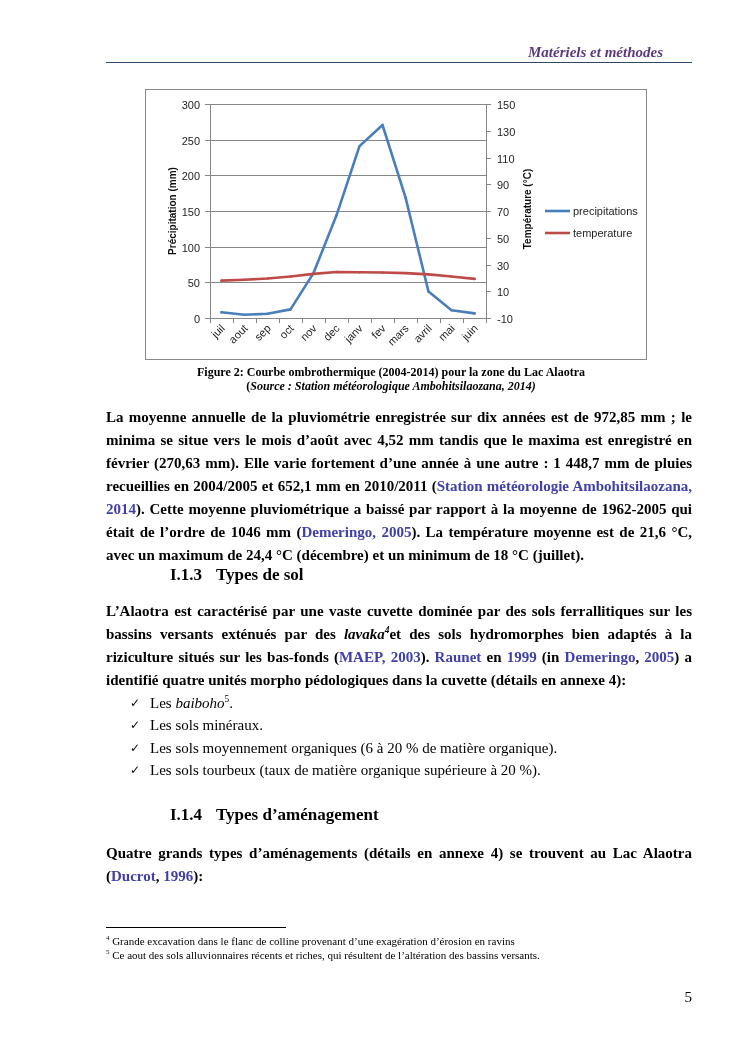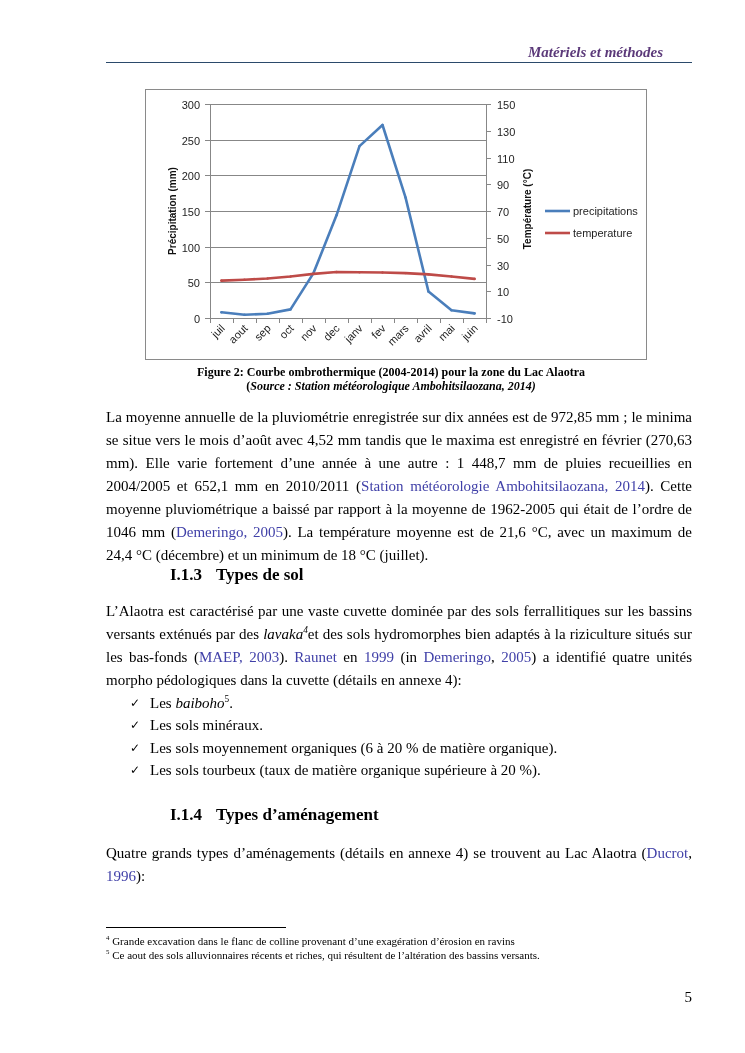--- a/index.html
+++ b/index.html
@@ -24,20 +24,21 @@
     .ctitle { font: bold 10px "Liberation Sans", sans-serif; fill: #111; }
     .clegend { font: 11px "Liberation Sans", sans-serif; fill: #1e1e1e; }
     .caption {
       left: 106px; width: 570px; top: 365px; text-align: center;
       font-size: 12px; line-height: 14px; font-weight: bold;
     }
     .caption .it { font-style: italic; }
     .para {
       left: 106px; width: 586px; font-size: 15px; line-height: 23px;
       text-align: justify;
+      font-weight: bold;
     }
     .run.link { color: var(--link); cursor: pointer; }
     .run.italic { font-style: italic; text-align: center; }
     .run.sup { font-size: 0.62em; vertical-align: super; line-height: 0; }
     .run.sup-italic { font-size: 0.62em; vertical-align: super; line-height: 0; font-style: italic; }
     .heading {
       left: 150px; font-size: 17px; line-height: 22px; font-weight: bold; white-space: nowrap; margin-left: 20px;
     }
     .heading .num { display: inline-block; width: 46px; }
     .bullets { left: 106px; top: 692px; width: 586px; margin: 0; padding: 0; list-style: none; }

